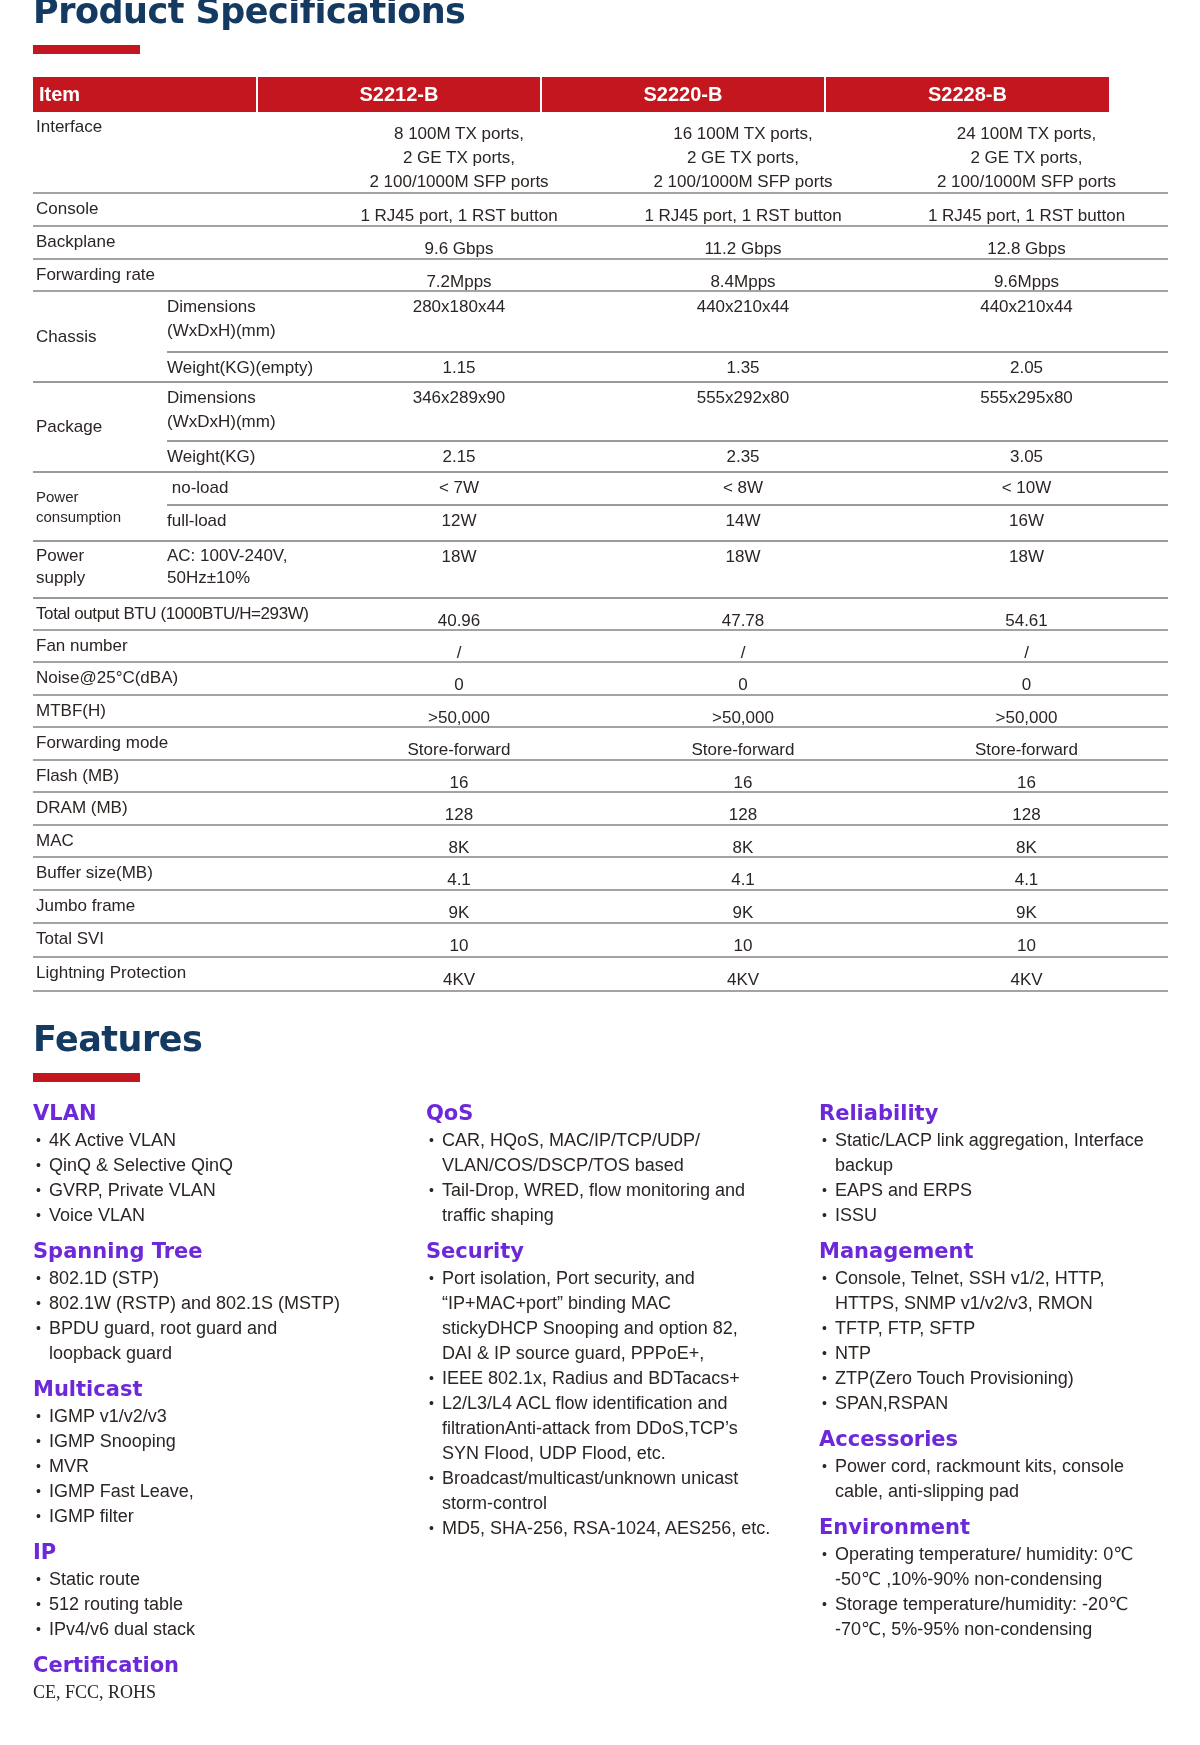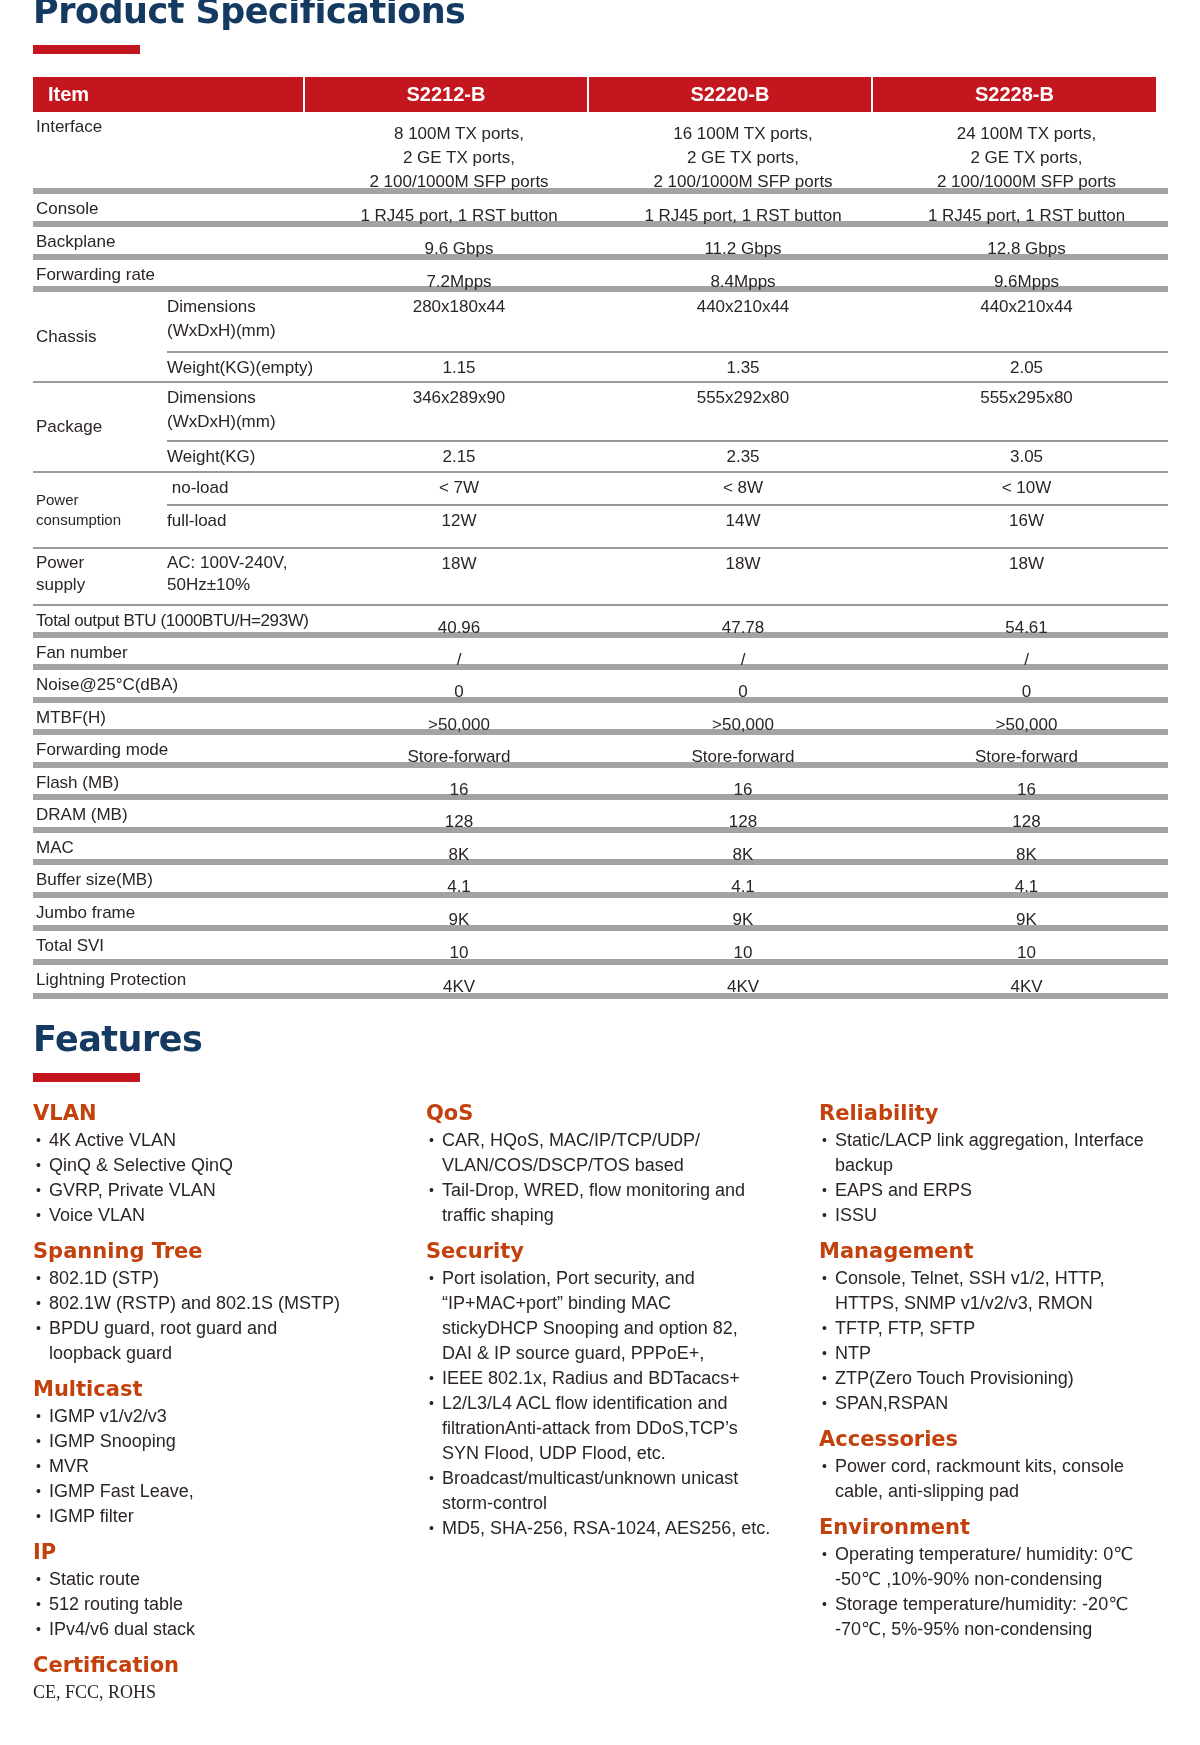--- a/index.html
+++ b/index.html
@@ -16,46 +16,46 @@
   .title-bar.feat { top: 1073px; }
 
   
   .spec-table { position: absolute; left: 33px; top: 77px; width: 1135px; }
   .hdr { display: flex; height: 35px; }
   .hdr div {
     background: #c4161f; color: #fff; font-weight: bold; font-size: 20px;
     display: flex; align-items: center; border-right: 2px solid #fff;
   }
   .hdr div:last-child { border-right: none; }
-  .hdr .h-item { width: 272px; padding-left: 15px; }
+  .hdr .h-item { width: 225px; padding-left: 6px; }
   .hdr .h-model { width: 284px; justify-content: center; }
   .hdr .h-model:last-child { width: 283px; }
 
-  .row { display: flex; border-bottom: 6px solid #a3a3a3; font-size: 17px; line-height: 24px; }
+  .row { display: flex; border-bottom: 2px solid #a3a3a3; font-size: 17px; line-height: 24px; }
   .row .lbl { width: 284px; padding: 3px 0 0 3px; white-space: nowrap; }
   .row .val { width: 284px; text-align: center; padding-top: 10px; white-space: pre-line; }
   .row .val:last-child { width: 283px; }
 
   .grp { display: flex; border-bottom: 2px solid #9a9a9a; font-size: 17px; line-height: 24px; }
   .grp .glbl { width: 134px; padding-left: 3px; display: flex; align-items: center; white-space: pre-line; }
   .grp .glbl.small { font-size: 15px; line-height: 20px; }
   .grp .subs { flex: 1; }
   .sub { display: flex; }
   .sub + .sub { border-top: 2px solid #9a9a9a; }
   .sub .slbl { width: 150px; padding: 3px 0 0 0; white-space: pre-line; }
   .sub .val { width: 284px; text-align: center; padding-top: 3px; }
   .sub .val:last-child { width: 283px; }
 
   
   .feat-col { position: absolute; top: 1098px; width: 380px; }
   .feat-col.c1 { left: 33px; }
   .feat-col.c2 { left: 426px; }
   .feat-col.c3 { left: 819px; }
   .feat-sec { margin-bottom: 8px; }
-  .feat-sec h3 { font-family: "DejaVu Sans", sans-serif; font-weight: bold; font-size: 21px; line-height: 30px; color: #c2410c; }
+  .feat-sec h3 { font-family: "DejaVu Sans", sans-serif; font-weight: bold; font-size: 21px; line-height: 30px; color: #6d28d9; }
   .feat-sec ul { list-style: none; }
   .feat-sec li { position: relative; padding-left: 16px; font-size: 18px; line-height: 25px; color: #2b2523; }
   .feat-sec li::before { content: "\2022"; position: absolute; left: 3px; top: 0; font-size: 14px; }
   .feat-sec p { font-size: 18px; line-height: 25px; font-family: Liberation Serif, serif; }
 </style>
 </head>
 <body>
 
 <h1 class="page-title">Product Specifications</h1>
 <div class="title-bar spec"></div>
@@ -140,21 +140,21 @@
   <div class="grp">
     <div class="glbl small" style="white-space:pre-line">Power
 consumption</div>
     <div class="subs">
       <div class="sub" style="height:31px">
         <div class="slbl" style="white-space:pre"> no-load</div>
         <div class="val">&lt; 7W</div>
         <div class="val">&lt; 8W</div>
         <div class="val">&lt; 10W</div>
       </div>
-      <div class="sub" style="height:43px">
+      <div class="sub" style="height:36px">
         <div class="slbl">full-load</div>
         <div class="val">12W</div>
         <div class="val">14W</div>
         <div class="val">16W</div>
       </div>
     </div>
   </div>
 
   <div class="grp">
     <div class="glbl" style="align-items:flex-start;padding-top:3px;line-height:22px">Power

